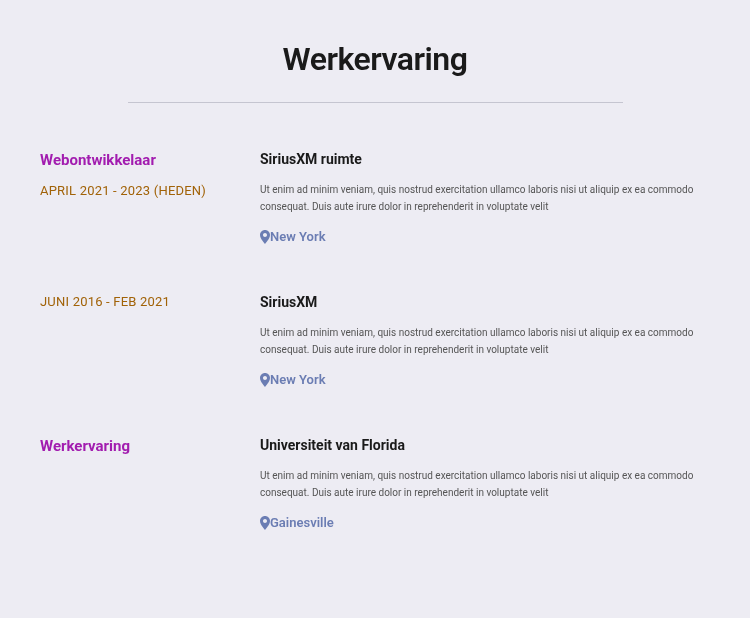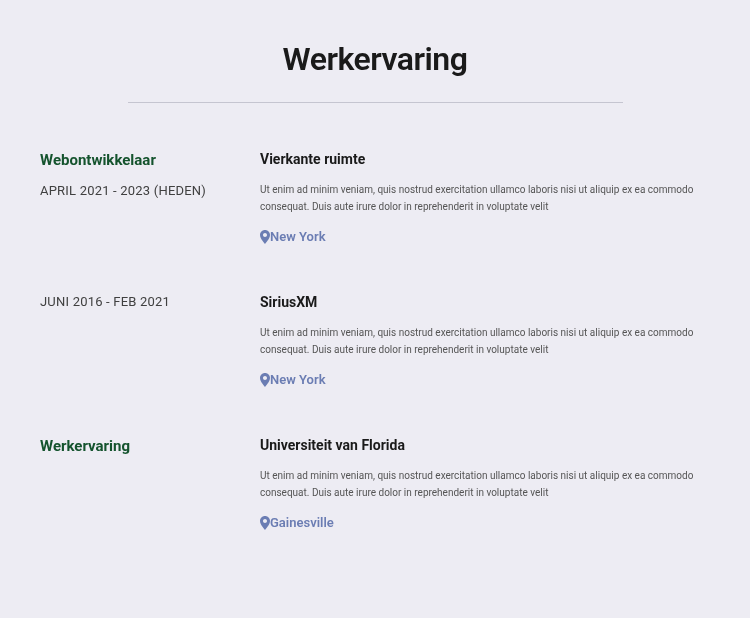--- a/index.html
+++ b/index.html
@@ -41,26 +41,26 @@
       width: 220px;
       flex-shrink: 0;
       padding-right: 20px;
     }
     .entry-right {
       flex: 1;
     }
     .role {
       font-size: 15px;
       font-weight: 700;
-      color: #14532d;
+      color: #a21caf;
       margin-bottom: 14px;
     }
     .dates {
       font-size: 13px;
-      color: #404040;
+      color: #a16207;
       letter-spacing: 0.2px;
     }
     .company {
       font-size: 14px;
       font-weight: 700;
       color: #1a1a1a;
       margin-bottom: 14px;
     }
     .description {
       font-size: 10px;
@@ -95,21 +95,21 @@
 </div>
 
 <div class="entries">
 
   <div class="entry">
     <div class="entry-left">
       <div class="role">Webontwikkelaar</div>
       <div class="dates">APRIL 2021 - 2023 (HEDEN)</div>
     </div>
     <div class="entry-right">
-      <div class="company">Vierkante ruimte</div>
+      <div class="company">SiriusXM ruimte</div>
       <div class="description">Ut enim ad minim veniam, quis nostrud exercitation ullamco laboris nisi ut aliquip ex ea commodo consequat. Duis aute irure dolor in reprehenderit in voluptate velit</div>
       <div class="location">
         <span class="location-icon">
           <svg viewBox="0 0 10 14">
               <path d="M5 0C2.2 0 0 2.2 0 5c0 3.5 5 9 5 9s5-5.5 5-9c0-2.8-2.2-5-5-5zm0 7c-1.1 0-2-.9-2-2s.9-2 2-2 2 .9 2 2-.9 2-2 2z"></path>
             </svg>
         </span>
         <span>New York</span>
       </div>
     </div>

